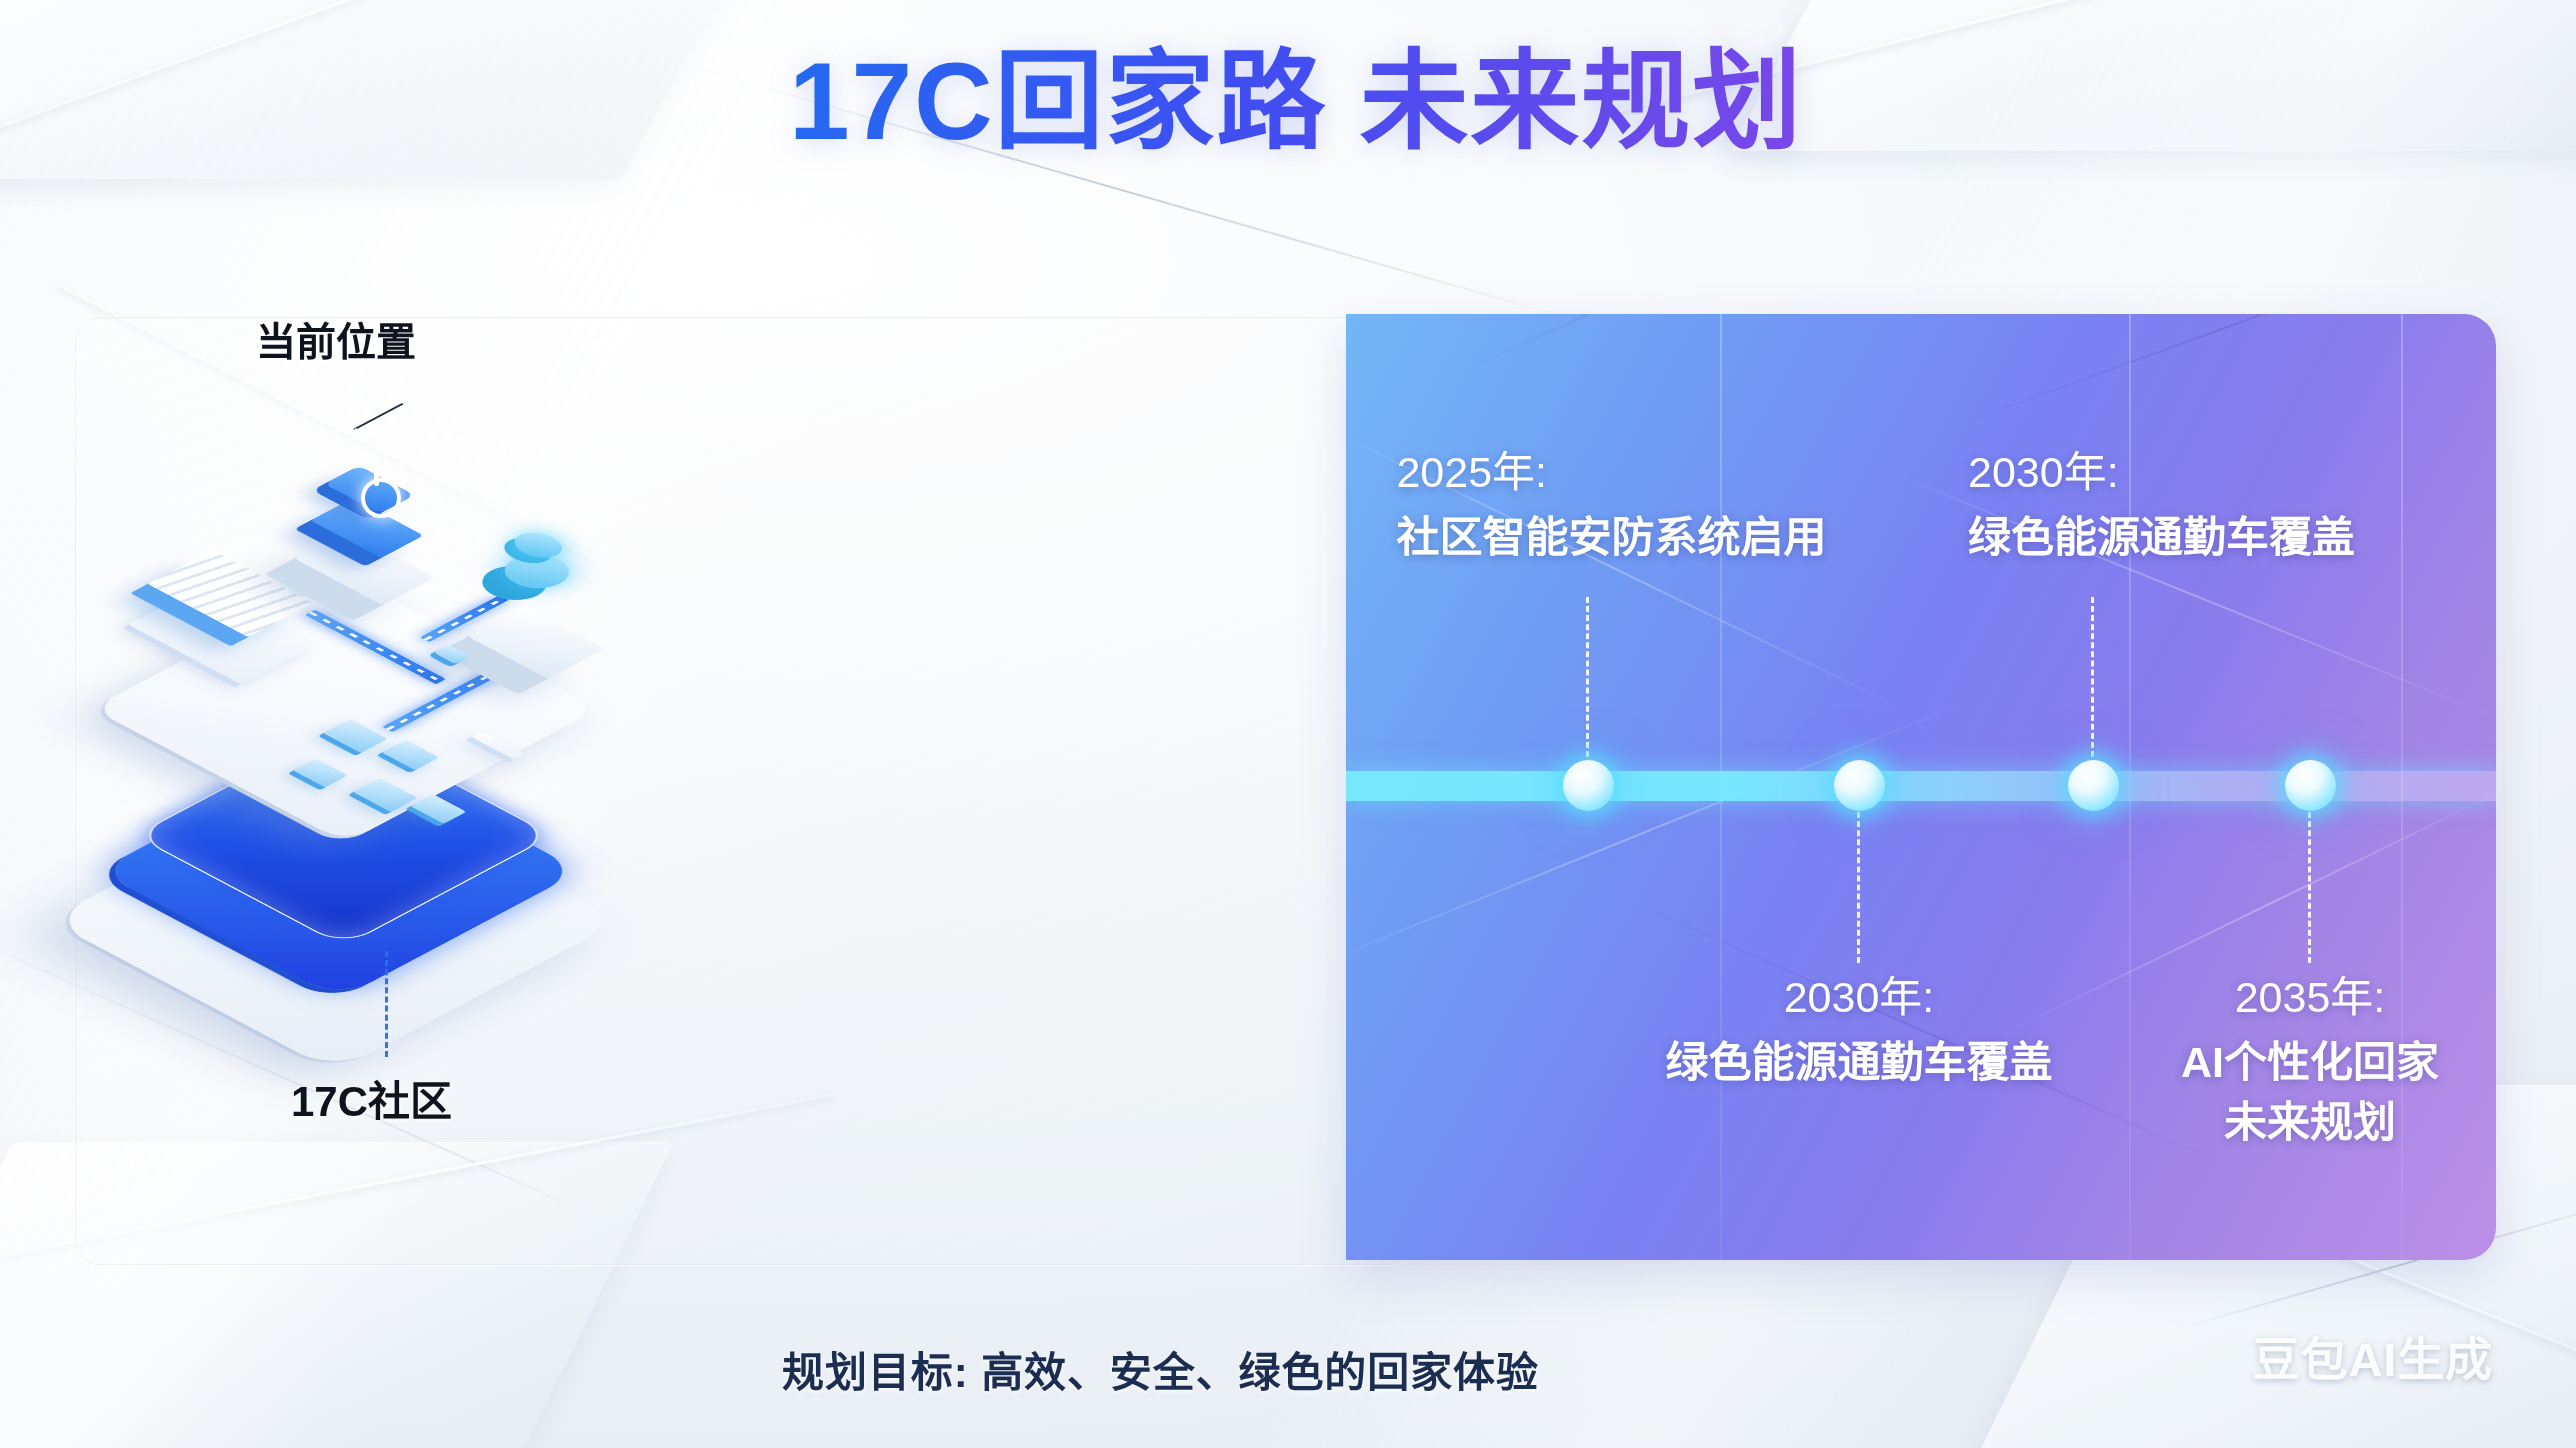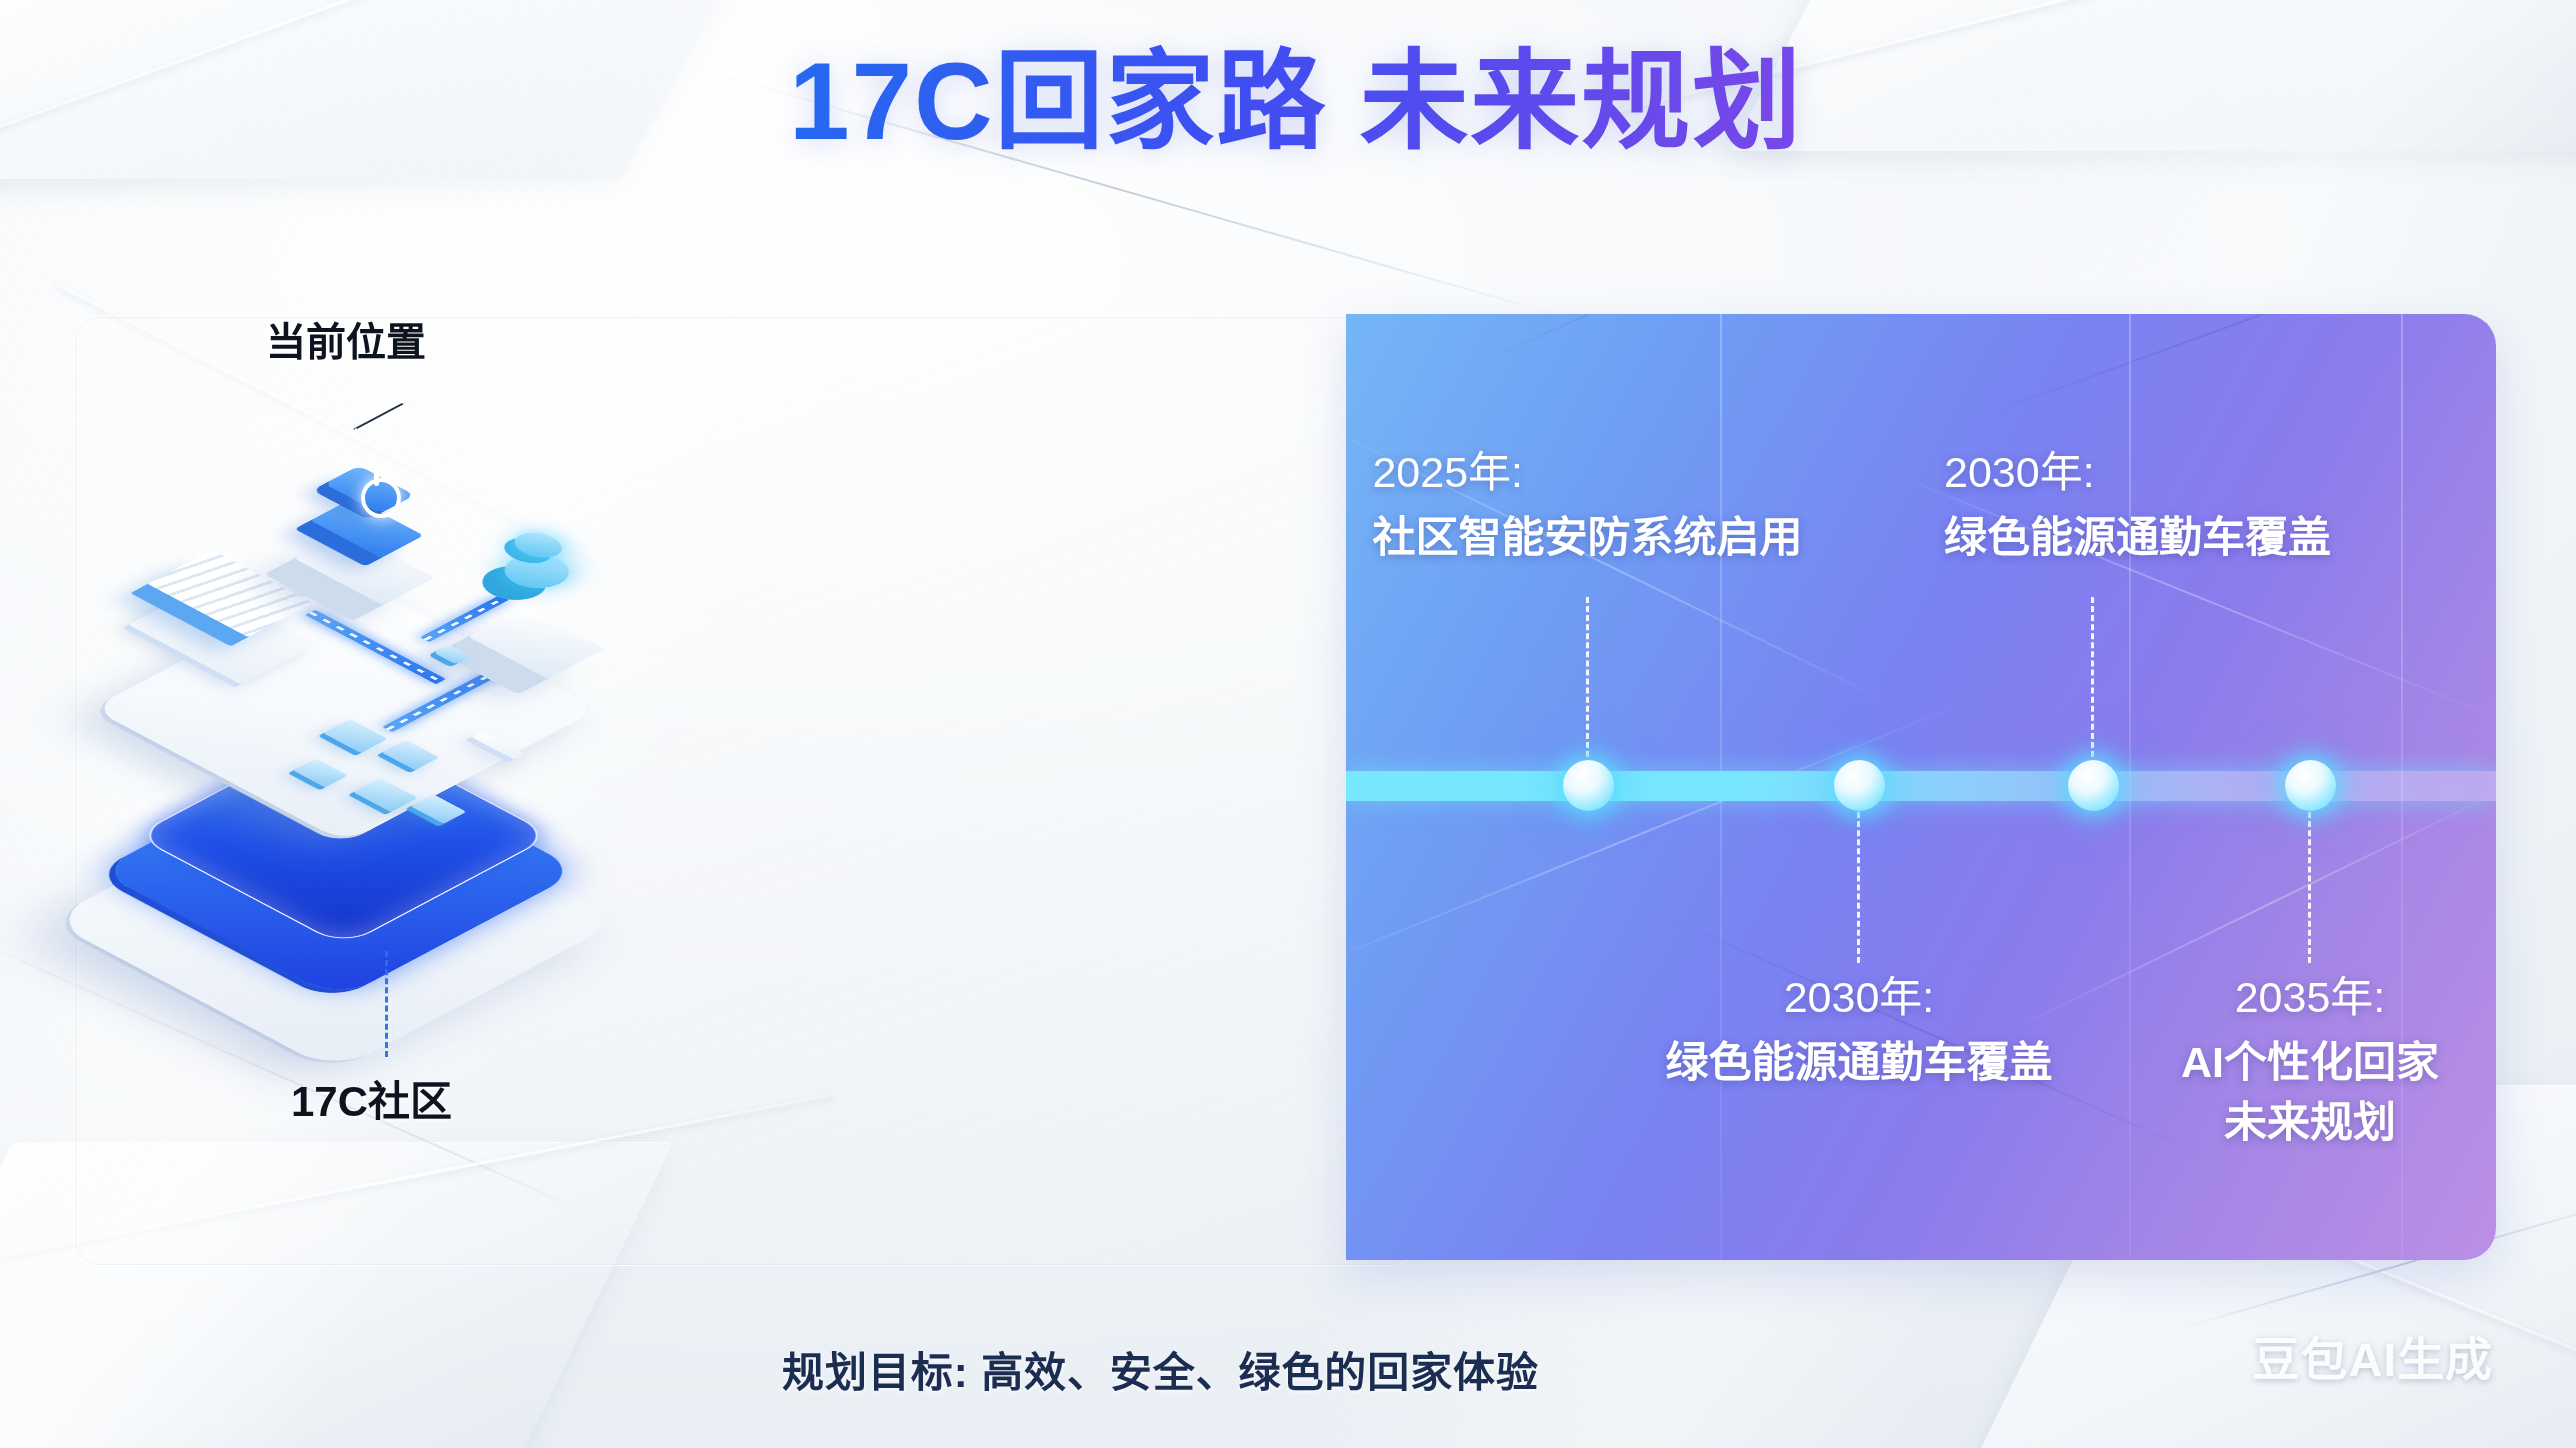--- a/index.html
+++ b/index.html
@@ -193,21 +193,21 @@
   .tl-stem{
     position:absolute;width:0;border-left:3.8px dashed rgba(255,255,255,.92);margin-left:-1.9px;
   }
   .tl-text{
     position:absolute;color:#ffffff;white-space:nowrap;
     text-shadow:0 1.9px 8.5px rgba(40,50,120,.35);
   }
   .tl-year{font-size:43px;font-weight:400;line-height:1.25;}
   .tl-desc{font-size:43px;font-weight:bold;line-height:1.3;}
   .tl-text.center{text-align:center;transform:translateX(-50%);}
-  .tl-text.left{text-align:left;}
+  .tl-text.left{text-align:left;margin-left:24px;}
 
   
   #footer-note{
     position:absolute;left:0;top:1338px;width:2321px;text-align:center;
     font-size:42px;font-weight:bold;color:#1b2e52;letter-spacing:0.9px;
     text-shadow:0 1.9px 4.7px rgba(255,255,255,.8);
   }
   #watermark{
     position:absolute;right:83px;top:1321px;
     font-size:47px;font-weight:bold;color:rgba(255,255,255,.92);letter-spacing:0.9px;
@@ -278,21 +278,21 @@
     <div class="pwr-ring" style="left:257px;top:72px;"></div>
     <div class="pwr-stem" style="left:270px;top:66px;"></div>
 
     <div class="tower w" style="left:376px;top:196px;width:113px;height:81px;"></div>
     <div class="tower b" style="left:400px;top:134px;width:66px;height:62px;border-radius:50%;"></div>
     <div class="tower b" style="left:408px;top:119px;width:53px;height:40px;border-radius:50%;box-shadow:0 0 28px rgba(90,215,255,.95),0 15px 0 #39b2e6;"></div>
 
     <div class="blk cyan" style="left:332px;top:238px;width:32px;height:21px;border-radius:5.7px;"></div>
 
     <div class="leader blk" style="left:274px;top:-26.4px;height:72px;"></div>
-    <div class="iso-label" style="left:162px;top:-96px;font-size:40px;">当前位置</div>
+    <div class="iso-label" style="left:152px;top:-96px;font-size:40px;">当前位置</div>
 
     <div class="leader" style="left:281px;top:545px;height:106px;"></div>
     <div class="iso-label" style="left:187px;top:661px;font-size:42px;">17C社区</div>
   </div>
 
 
   <div id="tl-panel">
 
     <div class="tl-facet" style="left:-38px;top:104px;width:661px;transform:rotate(26deg);"></div>
     <div class="tl-facet dark" style="left:113px;top:57px;width:585px;transform:rotate(-24deg);"></div>

